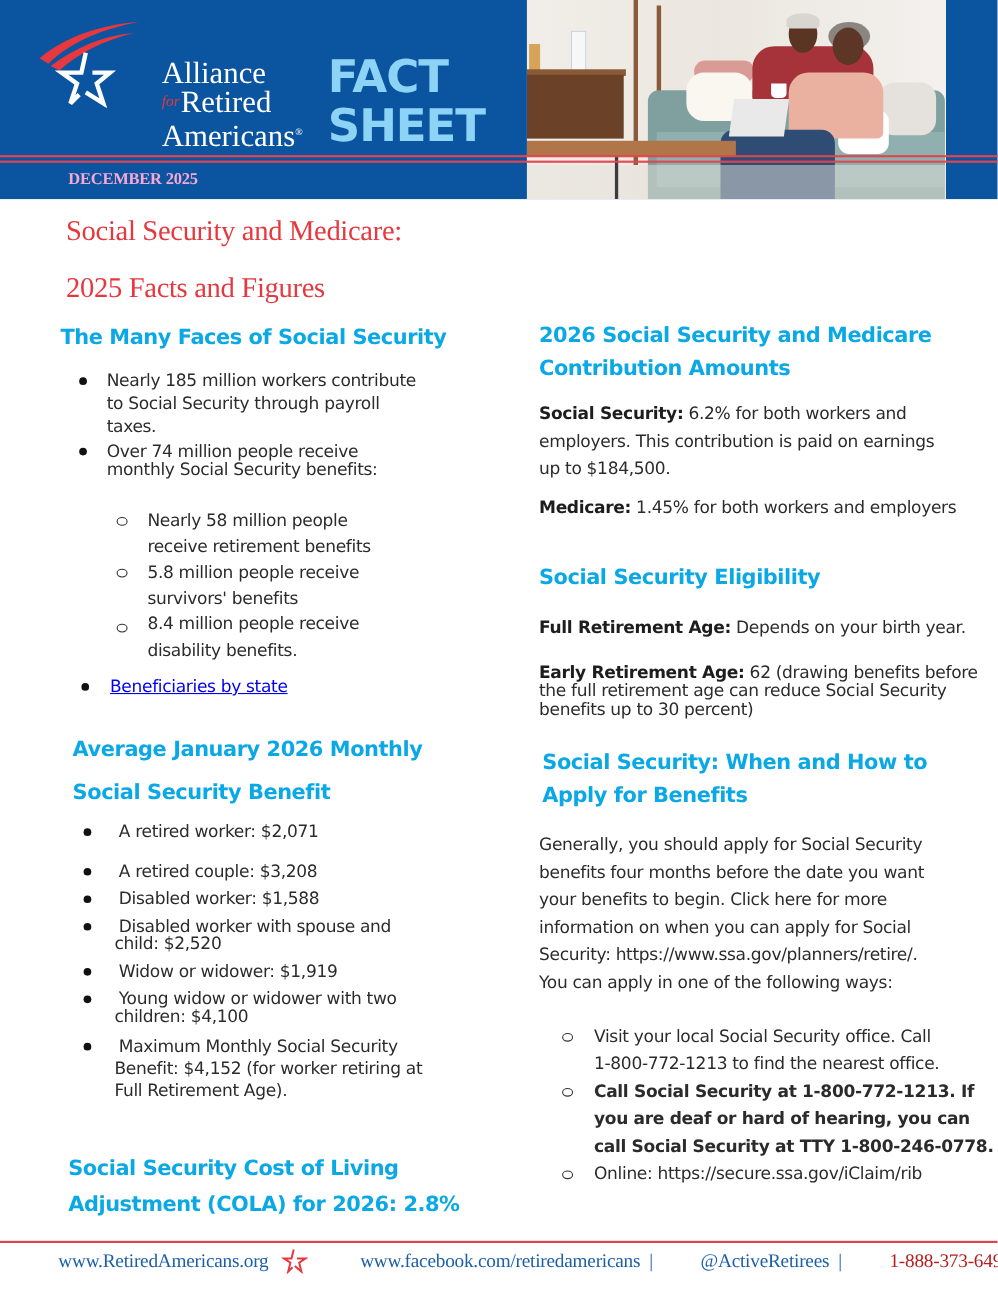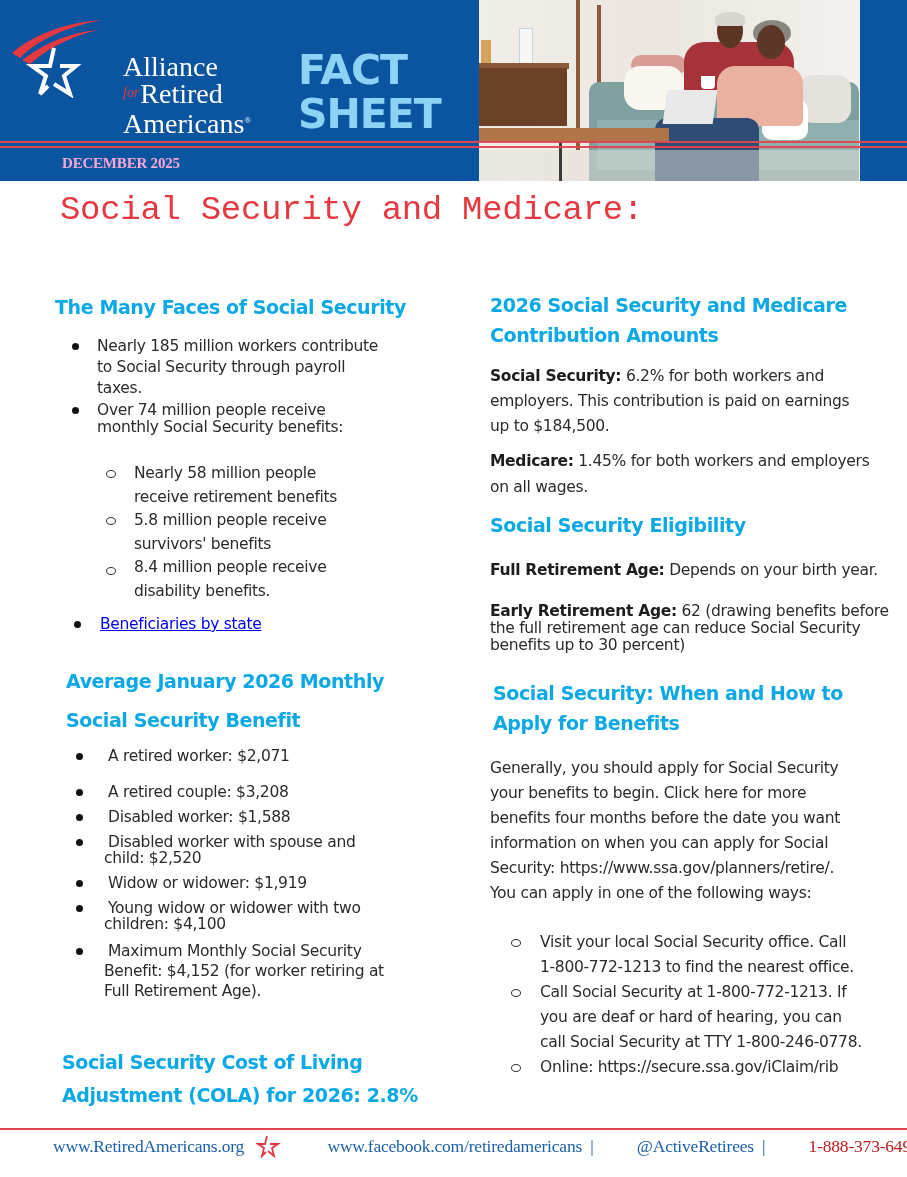--- a/index.html
+++ b/index.html
@@ -4,21 +4,21 @@
 <style>
   * { box-sizing: border-box; margin: 0; padding: 0; }
   html, body { width: 907px; height: 1177px; background: #ffffff; overflow: hidden; }
   body { position: relative; font-family: "DejaVu Sans", sans-serif; color: #231f20; }
 
   
   .header { position: absolute; left: 0; top: 0; width: 907px; height: 181px; background: #0b54a0; }
   .header .stripe { position: absolute; left: 0; width: 907px; height: 2px; background: #e0444f; }
   .header .stripe.s1 { top: 141px; }
   .header .stripe.s2 { top: 146px; }
-  .logo { position: absolute; left: 10px; top: 18px; width: 250px; height: 115px; }
+  .logo { position: absolute; left: 34px; top: 18px; width: 250px; height: 115px; }
   .logo-text { position: absolute; left: 113px; top: 36px; font-family: "Liberation Serif", serif; color: #fff; line-height: 26px; font-size: 28px; }
   .logo-text .l2 { display: block; }
   .logo-text .for { font-style: italic; color: #e5383f; font-size: 14px; vertical-align: 6px; margin-right: 1px; }
   .logo-text .reg { font-size: 9px; vertical-align: 10px; }
   .fact-sheet { position: absolute; left: 298px; top: 48px; font-family: "DejaVu Sans", sans-serif; font-weight: bold; font-size: 41px; line-height: 44px; color: #8dd3f6; letter-spacing: -1px; }
   .date { position: absolute; left: 62px; top: 155px; font-family: "Liberation Serif", serif; font-weight: bold; font-size: 15px; color: #f9a8d4; letter-spacing: -0.2px; }
 
   .photo { position: absolute; left: 479px; top: 0; width: 381px; height: 181px; overflow: hidden; background: #ece7df; }
   .photo .wall { position:absolute; left:0; top:0; width:381px; height:181px; background: linear-gradient(90deg,#f1eee9 0%, #ebe6df 45%, #f3f1ee 100%); }
   .photo .cabinet { position:absolute; left:0; top:68px; width:88px; height:58px; background:#6b4128; }
@@ -43,21 +43,21 @@
   .photo .jeans { position:absolute; left:176px; top:118px; width:104px; height:63px; background:#2f4c74; border-radius:12px 12px 0 0; }
   .photo .mug { position:absolute; left:222px; top:76px; width:14px; height:13px; background:#ffffff; border-radius:0 0 4px 4px; }
   .photo .table { position:absolute; left:0; top:128px; width:190px; height:14px; background:#b0764a; }
   .photo .table-leg { position:absolute; left:80px; top:142px; width:3px; height:39px; background:#3b3b3b; }
   .photo .floor { position:absolute; left:0; top:150px; width:381px; height:31px; background: rgba(230,225,218,0.5); }
   .photo .stripe { position:absolute; left:0; width:381px; height:2px; background:#e0444f; opacity:0.95; }
   .photo .stripe.s1 { top:141px; }
   .photo .stripe.s2 { top:146px; }
 
   
-  .title { position: absolute; left: 60px; top: 184px; font-family: Liberation Mono, monospace; font-size: 34px; line-height: 52px; color: #e5383f; letter-spacing: -0.3px; }
+  .title { position: absolute; left: 60px; top: 184px; font-family: Liberation Serif, serif; font-size: 26px; line-height: 52px; color: #e5383f; letter-spacing: -0.3px; }
 
   
   .h2 { position: absolute; font-family: "DejaVu Sans", sans-serif; font-weight: bold; color: #0ba8e6; font-size: 19px; line-height: 30px; letter-spacing: -0.4px; }
   .body-text { font-family: "DejaVu Sans", sans-serif; font-size: 15.5px; color: #2b2b2b; letter-spacing: -0.3px; }
 
   ul.bul { list-style: none; position: absolute; }
   ul.bul li { position: relative; }
   ul.bul li .dot { position: absolute; width: 7px; height: 7px; border-radius: 50%; background: #111; }
   ul.sub li .circ { position: absolute; width: 10px; height: 8px; border: 1.6px solid #333; border-radius: 50%; }
 
@@ -123,20 +123,21 @@
     <div class="floor"></div>
     <div class="table"></div>
     <div class="table-leg"></div>
     <div class="stripe s1"></div>
     <div class="stripe s2"></div>
   </div>
 </div>
 
 <div class="title">
   <div>Social Security and Medicare:</div>
+  <div>2025 Facts and Figures</div>
 </div>
 
 <div class="h2" style="left:55px; top:292px;">The Many Faces of Social Security</div>
 
 <ul class="bul body-text" style="left:68px; top:336px; width:380px; line-height:21px;">
   <li style="padding-left:29px; margin-bottom:3px;">
     <span class="dot" style="left:4px; top:7px;"></span>
     <div>Nearly 185 million workers contribute</div>
     <div>to Social Security through payroll</div>
     <div>taxes.</div>
@@ -224,21 +225,20 @@
 </div>
 
 <div class="body-text" style="position:absolute; left:490px; top:364px; width:410px; line-height:25px;">
   <div><span class="bold">Social Security:</span><span> 6.2% for both workers and</span></div>
   <div>employers. This contribution is paid on earnings</div>
   <div>up to $184,500.</div>
 </div>
 
 <div class="body-text" style="position:absolute; left:490px; top:448px; width:410px; line-height:26px;">
   <div><span class="bold">Medicare:</span><span> 1.45% for both workers and employers</span></div>
-  <div>on all wages.</div>
 </div>
 
 <div class="h2" style="left:490px; top:510px;">Social Security Eligibility</div>
 
 <div class="body-text" style="position:absolute; left:490px; top:558px; width:410px; line-height:24px;">
   <span class="bold">Full Retirement Age:</span><span> Depends on your birth year.</span>
 </div>
 
 <div class="body-text" style="position:absolute; left:490px; top:603px; width:415px; line-height:17px;">
   <div><span class="bold">Early Retirement Age:</span><span> 62 (drawing benefits before</span></div>
@@ -246,34 +246,34 @@
   <div>benefits up to 30 percent)</div>
 </div>
 
 <div class="h2" style="left:493px; top:678px;">
   <div>Social Security: When and How to</div>
   <div>Apply for Benefits</div>
 </div>
 
 <div class="body-text" style="position:absolute; left:490px; top:756px; width:410px; line-height:25px;">
   <div>Generally, you should apply for Social Security</div>
+  <div>benefits four months before the date you want</div>
   <div>your benefits to begin. Click here for more</div>
-  <div>benefits four months before the date you want</div>
   <div>information on when you can apply for Social</div>
   <div>Security: https://www.ssa.gov/planners/retire/.</div>
   <div>You can apply in one of the following ways:</div>
 </div>
 
 <ul class="bul sub body-text" style="left:510px; top:930px; width:395px; line-height:25px;">
   <li style="padding-left:30px;">
     <span class="circ" style="left:1px; top:9px;"></span>
     <div>Visit your local Social Security office.  Call</div>
     <div>1-800-772-1213 to find the nearest office.</div>
   </li>
-  <li style="padding-left:30px;">
+  <li style="padding-left:30px;font-weight:bold;">
     <span class="circ" style="left:1px; top:9px;"></span>
     <div>Call Social Security at 1-800-772-1213. If</div>
     <div>you are deaf or hard of hearing, you can</div>
     <div>call Social Security at TTY 1-800-246-0778.</div>
   </li>
   <li style="padding-left:30px;">
     <span class="circ" style="left:1px; top:9px;"></span>
     <div>Online:  https://secure.ssa.gov/iClaim/rib</div>
   </li>
 </ul>

